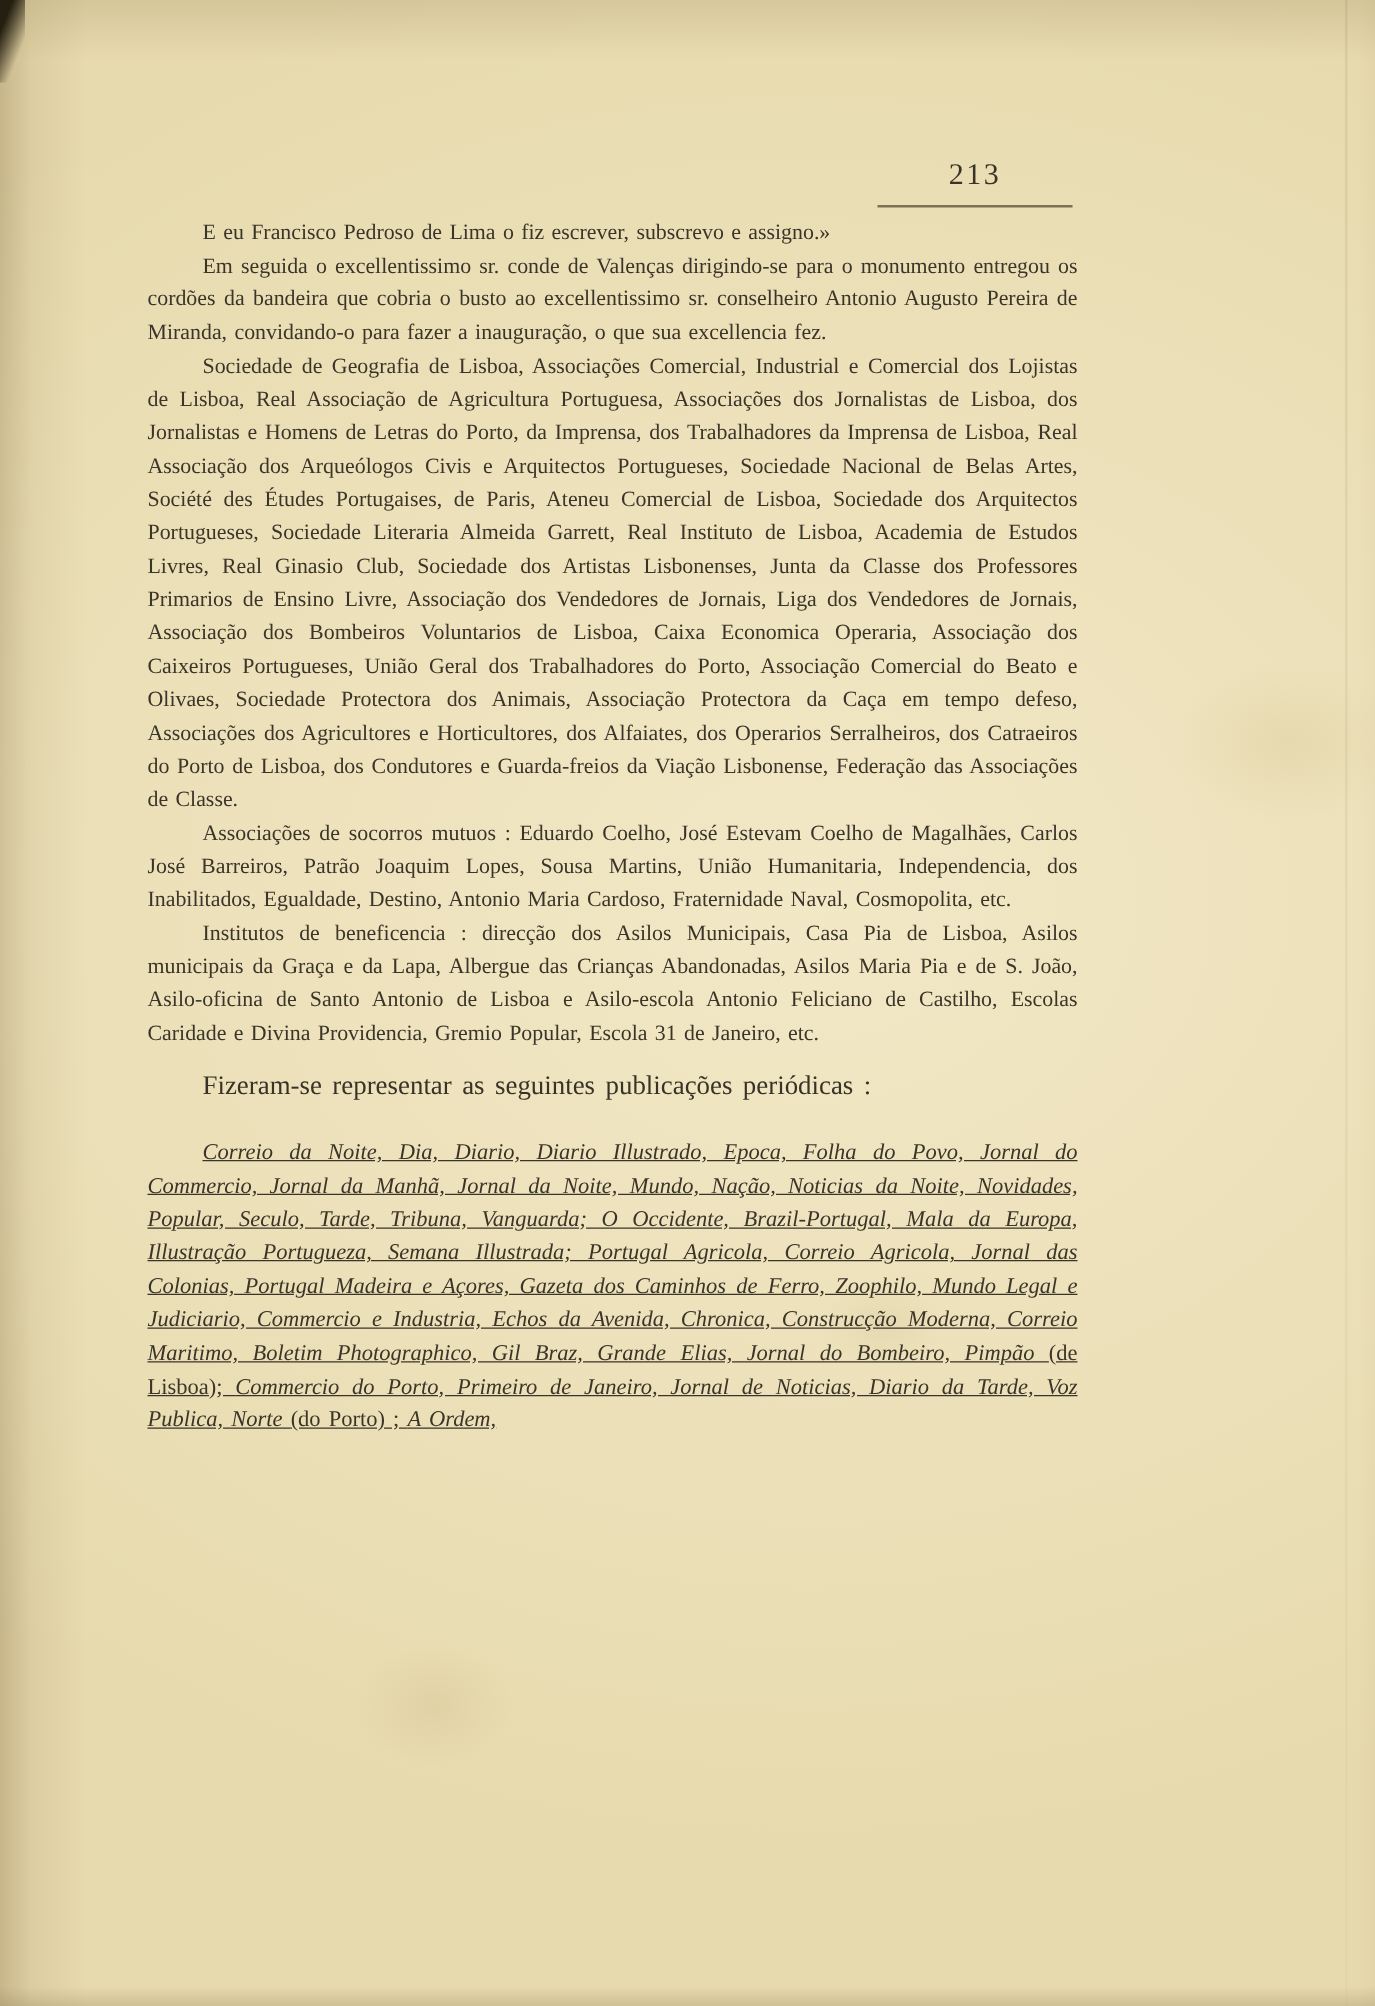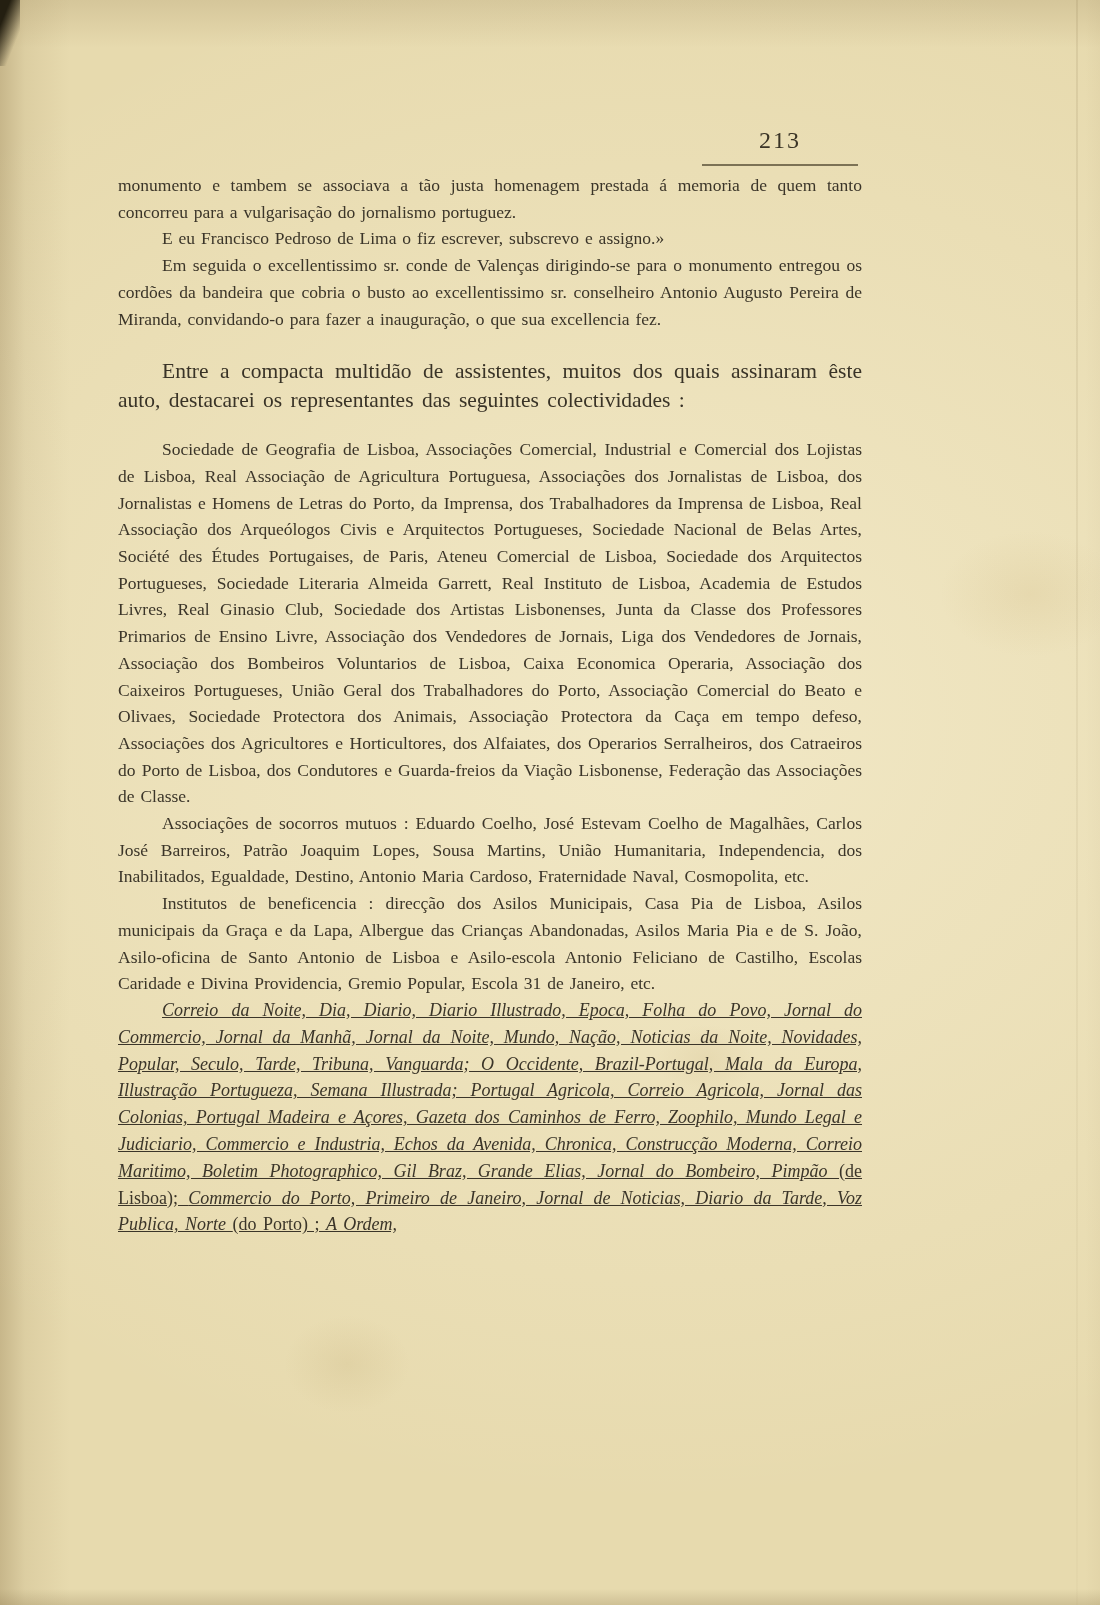--- a/index.html
+++ b/index.html
@@ -96,31 +96,30 @@
 
   <div class="corner-shadow"></div>
   <div class="crease"></div>
 
   <div class="pagenum-wrap">
     <span class="pagenum">213</span>
   </div>
 
   <div class="text-col">
 
-    <p class="body">monumento e tambem se associava a tão justa homenagem prestada á memoria de quem tanto concorreu para a vulgarisação do jornalismo portuguez.</p>
 
     <p class="body indent">E eu Francisco Pedroso de Lima o fiz escrever, subscrevo e assigno.»</p>
 
     <p class="body indent">Em seguida o excellentissimo sr. conde de Valenças dirigindo-se para o monumento entregou os cordões da bandeira que cobria o busto ao excellentissimo sr. conselheiro Antonio Augusto Pereira de Miranda, convidando-o para fazer a inauguração, o que sua excellencia fez.</p>
 
-    <p class="lead">Entre a compacta multidão de assistentes, muitos dos quais assinaram êste auto, destacarei os representantes das seguintes colectividades :</p>
 
     <p class="body indent">Sociedade de Geografia de Lisboa, Associações Comercial, Industrial e Comercial dos Lojistas de Lisboa, Real Associação de Agricultura Portuguesa, Associações dos Jornalistas de Lisboa, dos Jornalistas e Homens de Letras do Porto, da Imprensa, dos Trabalhadores da Imprensa de Lisboa, Real Associação dos Arqueólogos Civis e Arquitectos Portugueses, Sociedade Nacional de Belas Artes, Société des Études Portugaises, de Paris, Ateneu Comercial de Lisboa, Sociedade dos Arquitectos Portugueses, Sociedade Literaria Almeida Garrett, Real Instituto de Lisboa, Academia de Estudos Livres, Real Ginasio Club, Sociedade dos Artistas Lisbonenses, Junta da Classe dos Professores Primarios de Ensino Livre, Associação dos Vendedores de Jornais, Liga dos Vendedores de Jornais, Associação dos Bombeiros Voluntarios de Lisboa, Caixa Economica Operaria, Associação dos Caixeiros Portugueses, União Geral dos Trabalhadores do Porto, Associação Comercial do Beato e Olivaes, Sociedade Protectora dos Animais, Associação Protectora da Caça em tempo defeso, Associações dos Agricultores e Horticultores, dos Alfaiates, dos Operarios Serralheiros, dos Catraeiros do Porto de Lisboa, dos Condutores e Guarda-freios da Viação Lisbonense, Federação das Associações de Classe.</p>
 
     <p class="body indent">Associações de socorros mutuos : Eduardo Coelho, José Estevam Coelho de Magalhães, Carlos José Barreiros, Patrão Joaquim Lopes, Sousa Martins, União Humanitaria, Independencia, dos Inabilitados, Egualdade, Destino, Antonio Maria Cardoso, Fraternidade Naval, Cosmopolita, etc.</p>
 
     <p class="body indent">Institutos de beneficencia : direcção dos Asilos Municipais, Casa Pia de Lisboa, Asilos municipais da Graça e da Lapa, Albergue das Crianças Abandonadas, Asilos Maria Pia e de S. João, Asilo-oficina de Santo Antonio de Lisboa e Asilo-escola Antonio Feliciano de Castilho, Escolas Caridade e Divina Providencia, Gremio Popular, Escola 31 de Janeiro, etc.</p>
 
+    <p class="lead lead2">Fizeram-se representar as seguintes publicações periódicas :</p>
 
     <p class="periodicals"><span class="it">Correio da Noite, Dia, Diario, Diario Illustrado, Epoca, Folha do Povo, Jornal do Commercio, Jornal da Manhã, Jornal da Noite, Mundo, Nação, Noticias da Noite, Novidades, Popular, Seculo, Tarde, Tribuna, Vanguarda; O Occidente, Brazil-Portugal, Mala da Europa, Illustração Portugueza, Semana Illustrada; Portugal Agricola, Correio Agricola, Jornal das Colonias, Portugal Madeira e Açores, Gazeta dos Caminhos de Ferro, Zoophilo, Mundo Legal e Judiciario, Commercio e Industria, Echos da Avenida, Chronica, Construcção Moderna, Correio Maritimo, Boletim Photographico, Gil Braz, Grande Elias, Jornal do Bombeiro, Pimpão </span><span class="rm">(de Lisboa); </span><span class="it">Commercio do Porto, Primeiro de Janeiro, Jornal de Noticias, Diario da Tarde, Voz Publica, Norte </span><span class="rm">(do Porto) ; </span><span class="it">A Ordem,</span></p>
 
   </div>
 </div>
 
 </body></html>

